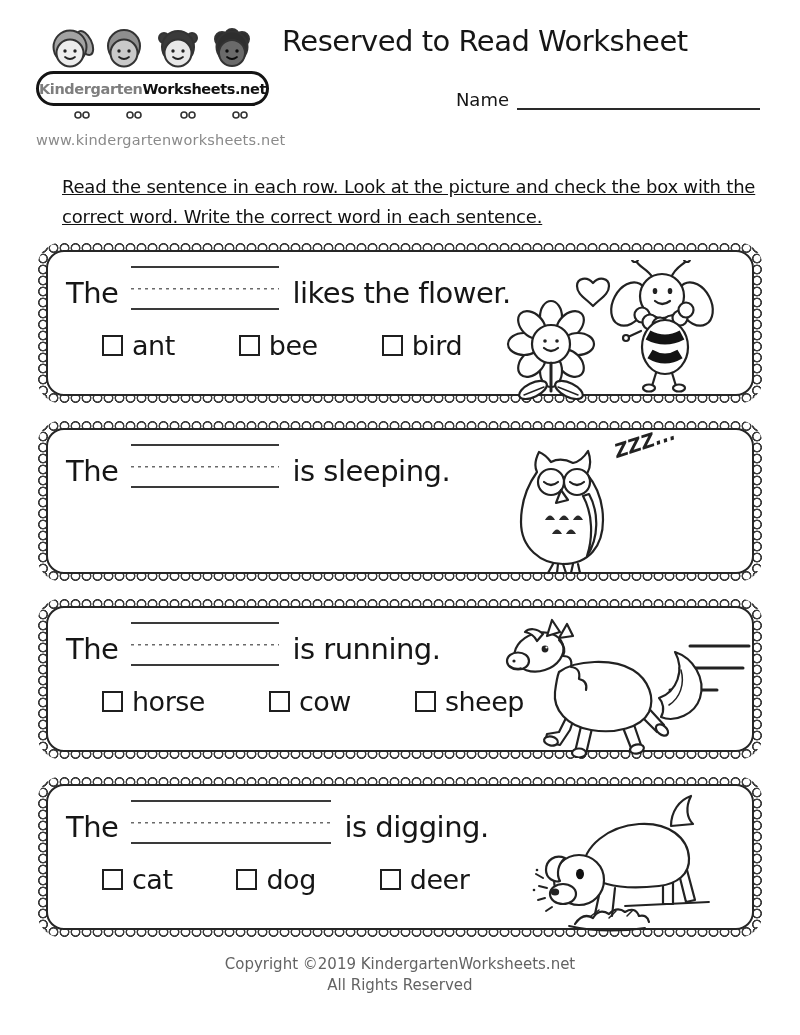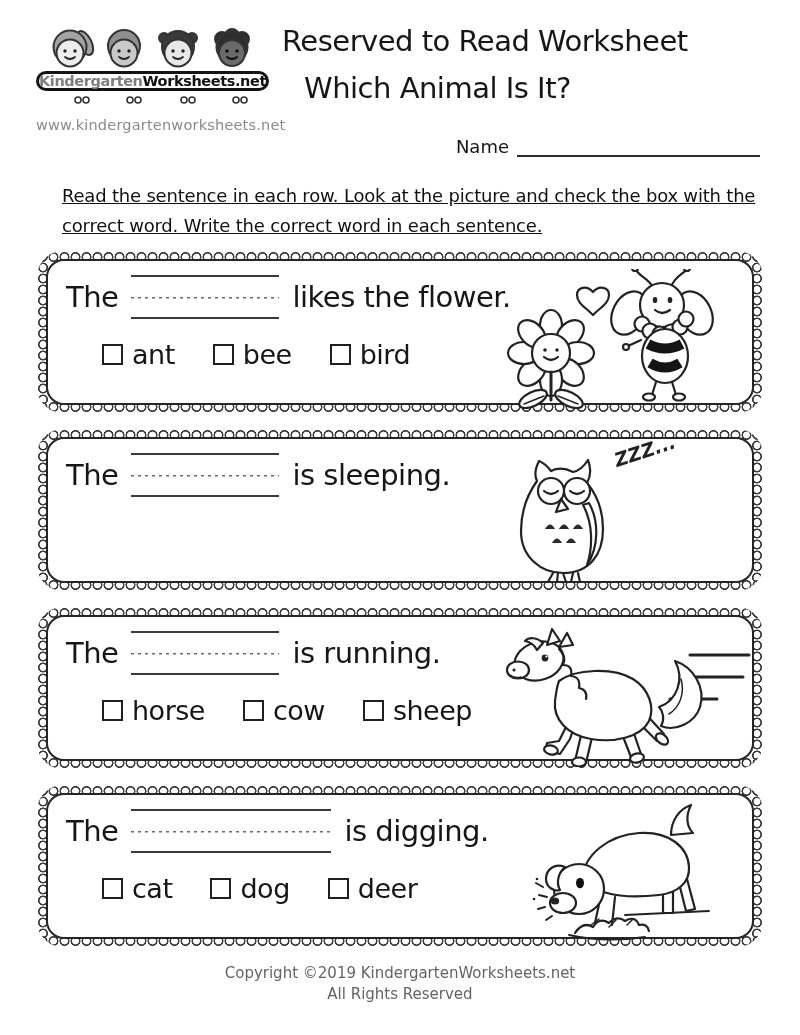--- a/index.html
+++ b/index.html
@@ -7,21 +7,21 @@
   .page {
     width: 800px; height: 1035px; margin: 0 auto; background: #fff;
     font-family: "DejaVu Sans", "Liberation Sans", sans-serif;
     color: #161616; overflow: hidden; position: relative;
   }
 
   
   .header { display: flex; padding: 20px 40px 0 36px; }
   .logo-block { width: 240px; flex-shrink: 0; }
   .logo-pill {
-    width: 233px; height: 20px; border: 3px solid #141414; border-radius: 22px;
+    width: 233px; height: 35px; border: 3px solid #141414; border-radius: 22px;
     background: #fff; display: flex; align-items: center; justify-content: center;
     font-weight: bold; font-size: 14.5px; letter-spacing: -0.4px;
     margin-top: -9px; position: relative; z-index: 2; white-space: nowrap;
   }
   .brand-gray { color: #7e7e7e; }
   .brand-black { color: #111; }
   .logo-url { font-size: 14.5px; color: #8a8a8a; margin-top: 7px; letter-spacing: 0.2px; }
   .header-right { flex: 1; padding-left: 6px; }
   .title { font-size: 29px; font-weight: normal; margin-top: 4px; letter-spacing: -0.5px; }
   .subtitle { font-size: 29px; font-weight: normal; margin: 13px 0 0 22px; letter-spacing: -0.5px; }
@@ -46,29 +46,29 @@
       radial-gradient(circle, rgba(0,0,0,0) 3.1px, #3c3c3c 3.7px, #3c3c3c 4.7px, rgba(0,0,0,0) 5.3px);
     background-size: 11px 12px, 11px 12px, 12px 11px, 12px 11px;
     background-position: 0 0, 0 100%, 0 0, 100% 0;
     background-repeat: repeat-x, repeat-x, repeat-y, repeat-y;
   }
   .task-inner {
     position: absolute; inset: 8px 9px; border: 2.5px solid #262626;
     border-radius: 18px; background: #fff;
   }
   .task-content { position: absolute; inset: 8px 9px; z-index: 1; padding: 16px 0 0 20px; }
-  .sentence { display: flex; align-items: center; font-size: 29px; letter-spacing: -0.5px; }
+  .sentence { display: flex; align-items: flex-end; font-size: 29px; letter-spacing: -0.5px; }
   .write-blank {
     display: inline-block; width: 148px; height: 44px; margin: 0 13px;
     border-top: 2px solid #3a3a3a; border-bottom: 2px solid #3a3a3a;
     background: repeating-linear-gradient(90deg, #6a6a6a 0 3px, rgba(0,0,0,0) 3px 7px);
     background-size: 100% 1.5px; background-position: 0 52%; background-repeat: no-repeat;
   }
   .write-blank.wide { width: 200px; }
-  .options { display: flex; align-items: center; gap: 38px; margin: 20px 0 0 36px; font-size: 27px; letter-spacing: -0.5px; }
+  .options { display: flex; align-items: center; gap: 64px; margin: 20px 0 0 36px; font-size: 27px; letter-spacing: -0.5px; }
   .option { display: flex; align-items: center; }
   .checkbox {
     width: 21px; height: 21px; border: 2.5px solid #1f1f1f; background: #fff;
     margin-right: 9px; flex-shrink: 0;
   }
   .illu { position: absolute; z-index: 2; }
   .illu-1 { right: 36px; bottom: 4px; }
   .illu-2 { right: 86px; bottom: 6px; }
   .illu-3 { right: 10px; bottom: 2px; }
   .illu-4 { right: 50px; bottom: 4px; }
@@ -136,21 +136,20 @@
           <circle cx="148" cy="5" r="3"></circle>
             <circle cx="156" cy="5" r="3"></circle>
           <circle cx="200" cy="5" r="3"></circle>
             <circle cx="208" cy="5" r="3"></circle>
         </g>
       </svg>
       <div class="logo-url">www.kindergartenworksheets.net</div>
     </div>
     <div class="header-right">
       <div class="title">Reserved to Read Worksheet</div>
-      <div class="subtitle">Which Animal Is It?</div>
       <div class="name-row">
         <span class="name-label">Name</span>
         <span class="name-line"></span>
       </div>
     </div>
   </div>
 
   <div class="instructions">Read the sentence in each row. Look at the picture and check the box with the correct word. Write the correct word in each sentence.</div>
 
   <div class="boxes">

